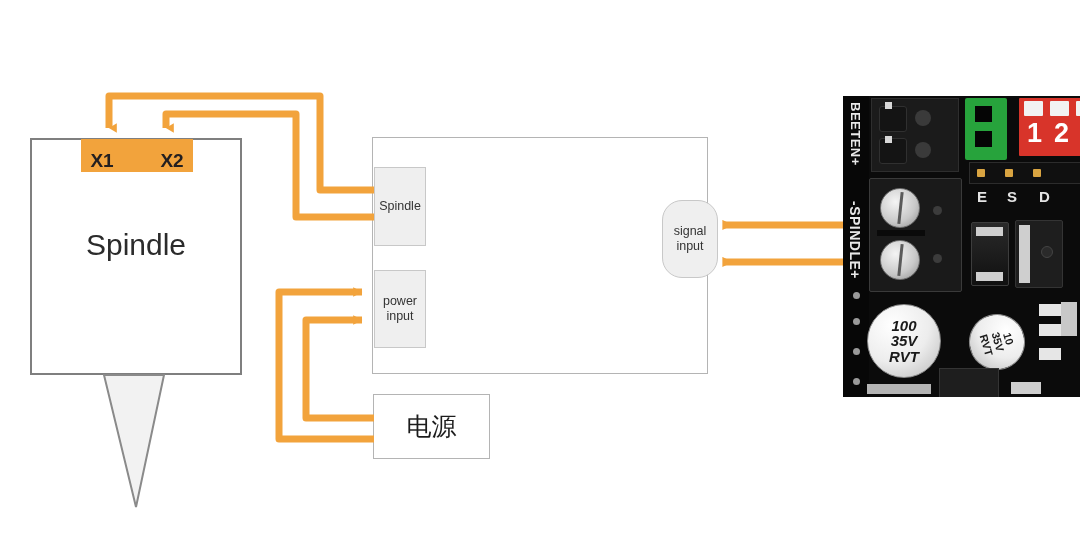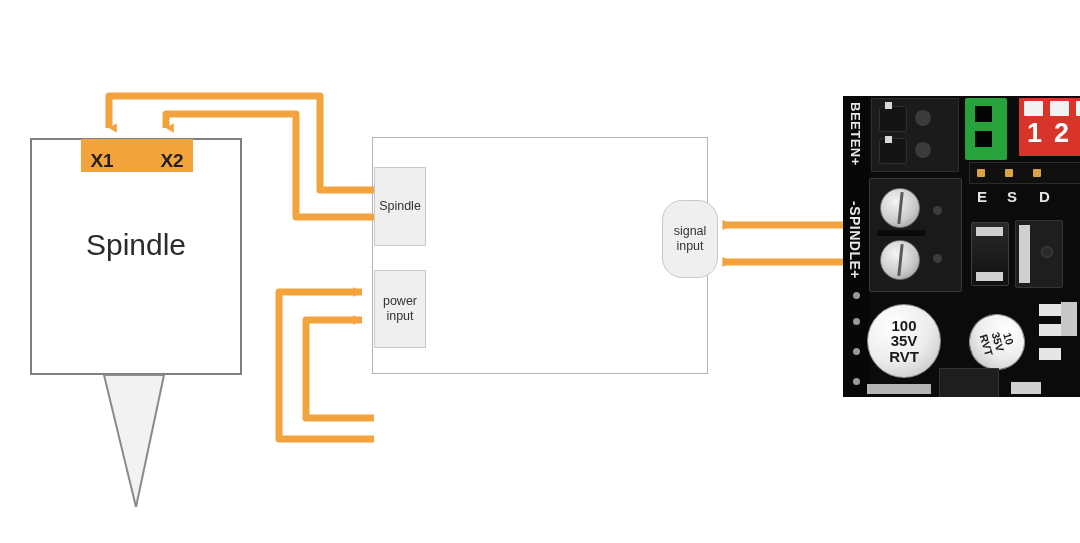--- a/index.html
+++ b/index.html
@@ -245,20 +245,23 @@
     </span>
   </div>
 
   <div class="sub-term term-signal">
     <span>
       <span>signal</span><br>
       <span>input</span>
     </span>
   </div>
 
+  <div class="psu-box">
+    <span class="psu-label">电源</span>
+  </div>
 
   <svg id="wires" viewBox="0 0 1080 543">
     <defs>
       <marker id="arrowDown" markerWidth="10" markerHeight="9" refX="5" refY="8.4" orient="auto" markerUnits="userSpaceOnUse">
         <polygon points="0.2,0.6 9.8,0.6 5,8.6" fill="#F2A33C"></polygon>
       </marker>
       <marker id="arrowRight" markerWidth="10" markerHeight="10" refX="9.2" refY="5" orient="auto" markerUnits="userSpaceOnUse">
         <polygon points="0.4,0.3 9.6,5 0.4,9.7" fill="#F2A33C"></polygon>
       </marker>
       <marker id="arrowLeft" markerWidth="11" markerHeight="11" refX="10" refY="5.5" orient="auto" markerUnits="userSpaceOnUse">
@@ -329,21 +332,21 @@
     <div class="blk2" style="left:34px;top:134px;width:48px;height:6px;background:#0a0a0a;border:none;"></div>
 
     <div class="diode" style="left:128px;top:126px;width:38px;height:64px;"></div>
     <div class="diode-band" style="left:133px;top:131px;width:27px;height:9px;"></div>
     <div class="diode-band" style="left:133px;top:176px;width:27px;height:9px;"></div>
 
     <div class="smd-dark" style="left:172px;top:124px;width:48px;height:68px;border-radius:2px;"></div>
     <div class="diode-band" style="left:176px;top:129px;width:11px;height:58px;background:#cfcfcf;"></div>
     <div class="pad" style="left:198px;top:150px;width:12px;height:12px;background:#2a2a2a;border:1px solid #444;"></div>
 
-    <div class="cap" style="left:24px;top:208px;width:74px;height:74px;font-size:15px;">
+    <div class="cap" style="left:24px;top:208px;width:74px;height:74px;font-size:15px;font-style:italic;">
       <div>100</div>
       <div>35V</div>
       <div>RVT</div>
     </div>
 
     <div class="cap" style="left:126px;top:218px;width:56px;height:56px;font-size:11px;transform:rotate(74deg);">
       <div>10</div>
       <div>35V</div>
       <div>RVT</div>
     </div>

